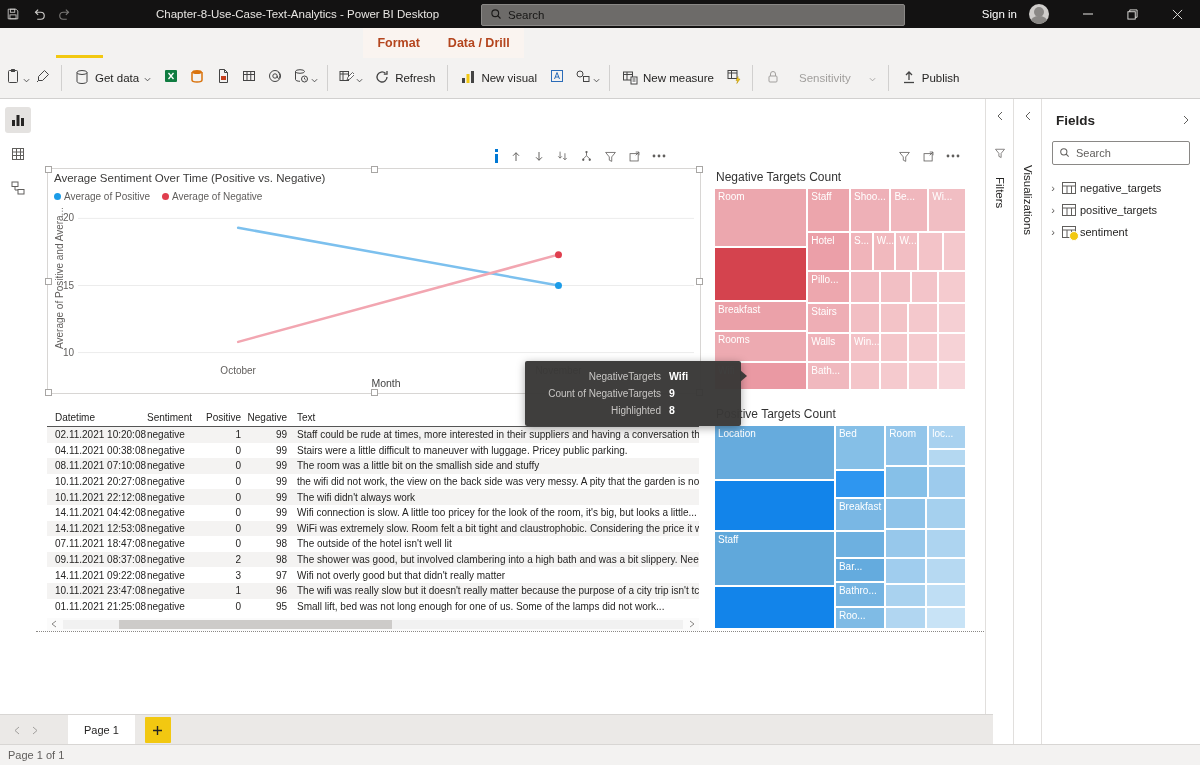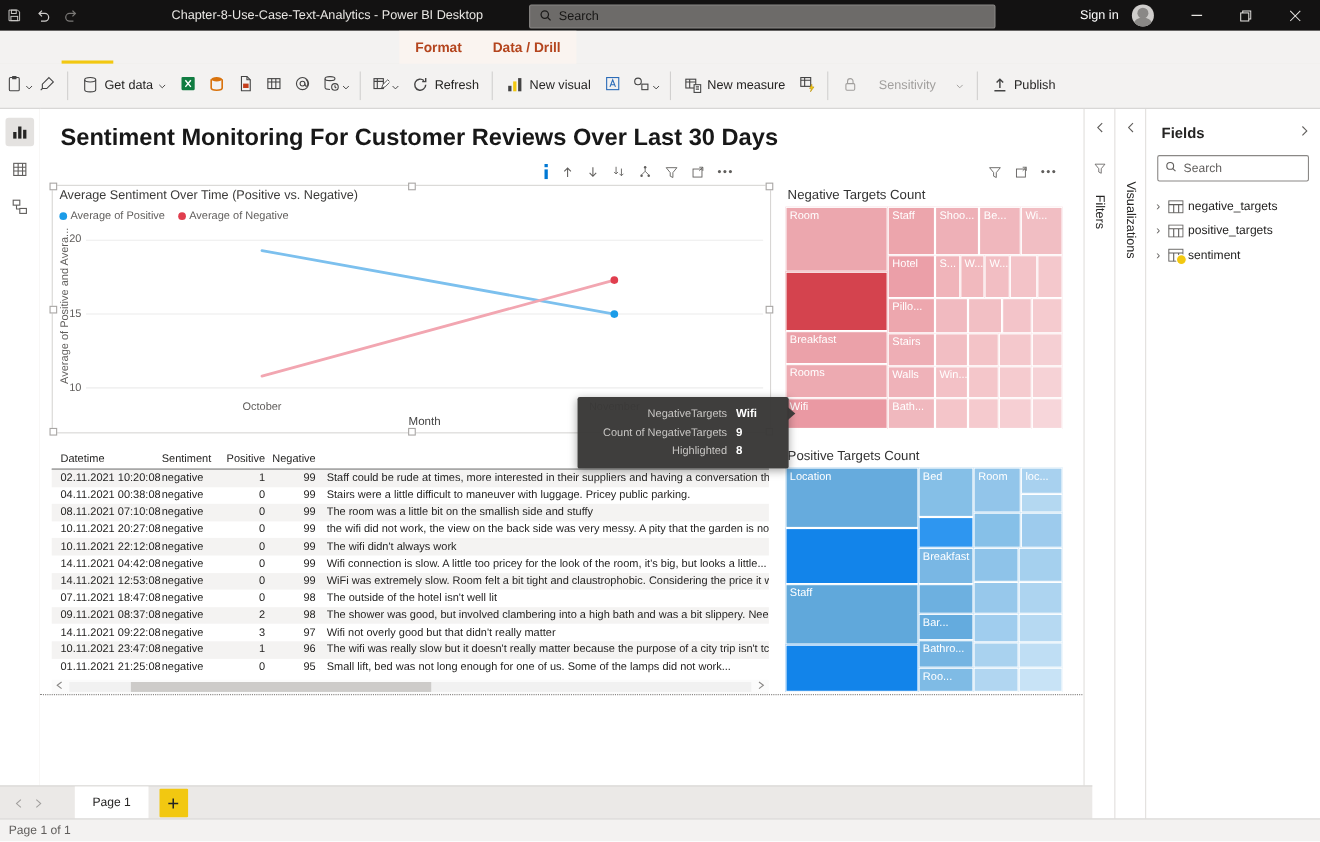--- a/index.html
+++ b/index.html
@@ -77,21 +77,21 @@
   .tm-neg{top:69px;height:224px;}
   .tm-pos{top:306px;height:226px;}
   .tm-title{position:absolute;left:4px;top:2px;font-size:12px;color:#333;}
   .tm-area{position:absolute;left:2px;top:20px;right:2px;bottom:2px;}
   .tile{position:absolute;box-sizing:border-box;border:1px solid #fff;overflow:hidden;}
   .tile span{display:block;font-size:10px;line-height:11px;color:#fff;padding:2px 3px;white-space:nowrap;overflow:hidden;}
 
   .page-edge{position:absolute;left:0;top:532px;width:948px;border-top:1px dotted #8a8886;}
 
   
-  .tooltip{position:absolute;left:489px;top:262px;width:180px;background:rgba(57,56,55,0.97);border-radius:2px;box-shadow:0 2px 8px rgba(0,0,0,.35);padding:7px 4px 7px 8px;z-index:50;}
+  .tooltip{position:absolute;left:489px;top:262px;width:180px;background:rgba(57,56,55,0.97);border-radius:2px;box-shadow:0 2px 8px rgba(0,0,0,.35);padding:7px 28px 7px 8px;z-index:50;}
   .tooltip::after{content:"";position:absolute;right:-6px;top:9px;border:6px solid transparent;border-right:none;border-left:7px solid rgba(57,56,55,0.97);}
   .tt-row{display:flex;align-items:baseline;line-height:17px;}
   .tt-label{flex:0 0 128px;text-align:right;font-size:10px;color:#c8c6c4;white-space:nowrap;overflow:hidden;}
   .tt-value{margin-left:8px;font-size:10.5px;font-weight:700;color:#fff;white-space:nowrap;}
 
   
   .strip{position:absolute;top:99px;bottom:20px;width:27px;background:#fff;border-left:1px solid #e1dfdd;}
   .strip .chev{display:flex;justify-content:center;margin-top:12px;}
   .strip .s-icon{display:flex;justify-content:center;margin-top:26px;}
   .strip .vlabel{writing-mode:vertical-rl;font-size:11.5px;color:#252423;margin:18px auto 0;display:block;text-align:left;}
@@ -352,21 +352,20 @@
     <div class="rail-item">
       <svg width="16" height="16" viewBox="0 0 16 16">
           <rect x="2" y="2" width="6" height="4.5" fill="none" stroke="#605e5c"></rect>
           <rect x="8" y="9.5" width="6" height="4.5" fill="none" stroke="#605e5c"></rect>
           <path d="M5 6.5v3.5h3" fill="none" stroke="#605e5c"></path>
         </svg>
     </div>
   </div>
 
   <div class="canvas">
-    <div class="report-title">Sentiment Monitoring For Customer Reviews Over Last 30 Days</div>
 
     <div class="vh-icons" style="top:48px;left:458px;">
       <span class="vi">
           <svg width="5" height="14" viewBox="0 0 5 14">
             <rect x="1" y="0" width="3" height="3" fill="#0078d4"></rect>
             <rect x="1" y="5" width="3" height="9" fill="#0078d4"></rect>
           </svg>
         </span>
       <span class="vi">
           <svg width="12" height="13" viewBox="0 0 16 16">
@@ -475,20 +474,21 @@
         </div>
       <div class="xlabel">Month</div>
     </div>
 
     <div class="visual table-visual">
       <div class="thead">
           <div class="tc c0">Datetime</div>
           <div class="tc c1">Sentiment</div>
           <div class="tc c2">Positive</div>
           <div class="tc c3">Negative</div>
+          <div class="tc c4">Text</div>
         </div>
       <div>
           <div class="trow alt">
             <div class="tc c0">02.11.2021 10:20:08</div>
             <div class="tc c1">negative</div>
             <div class="tc c2">1</div>
             <div class="tc c3">99</div>
             <div class="tc c4">Staff could be rude at times, more interested in their suppliers and having a conversation th...</div>
           </div>
           <div class="trow">

